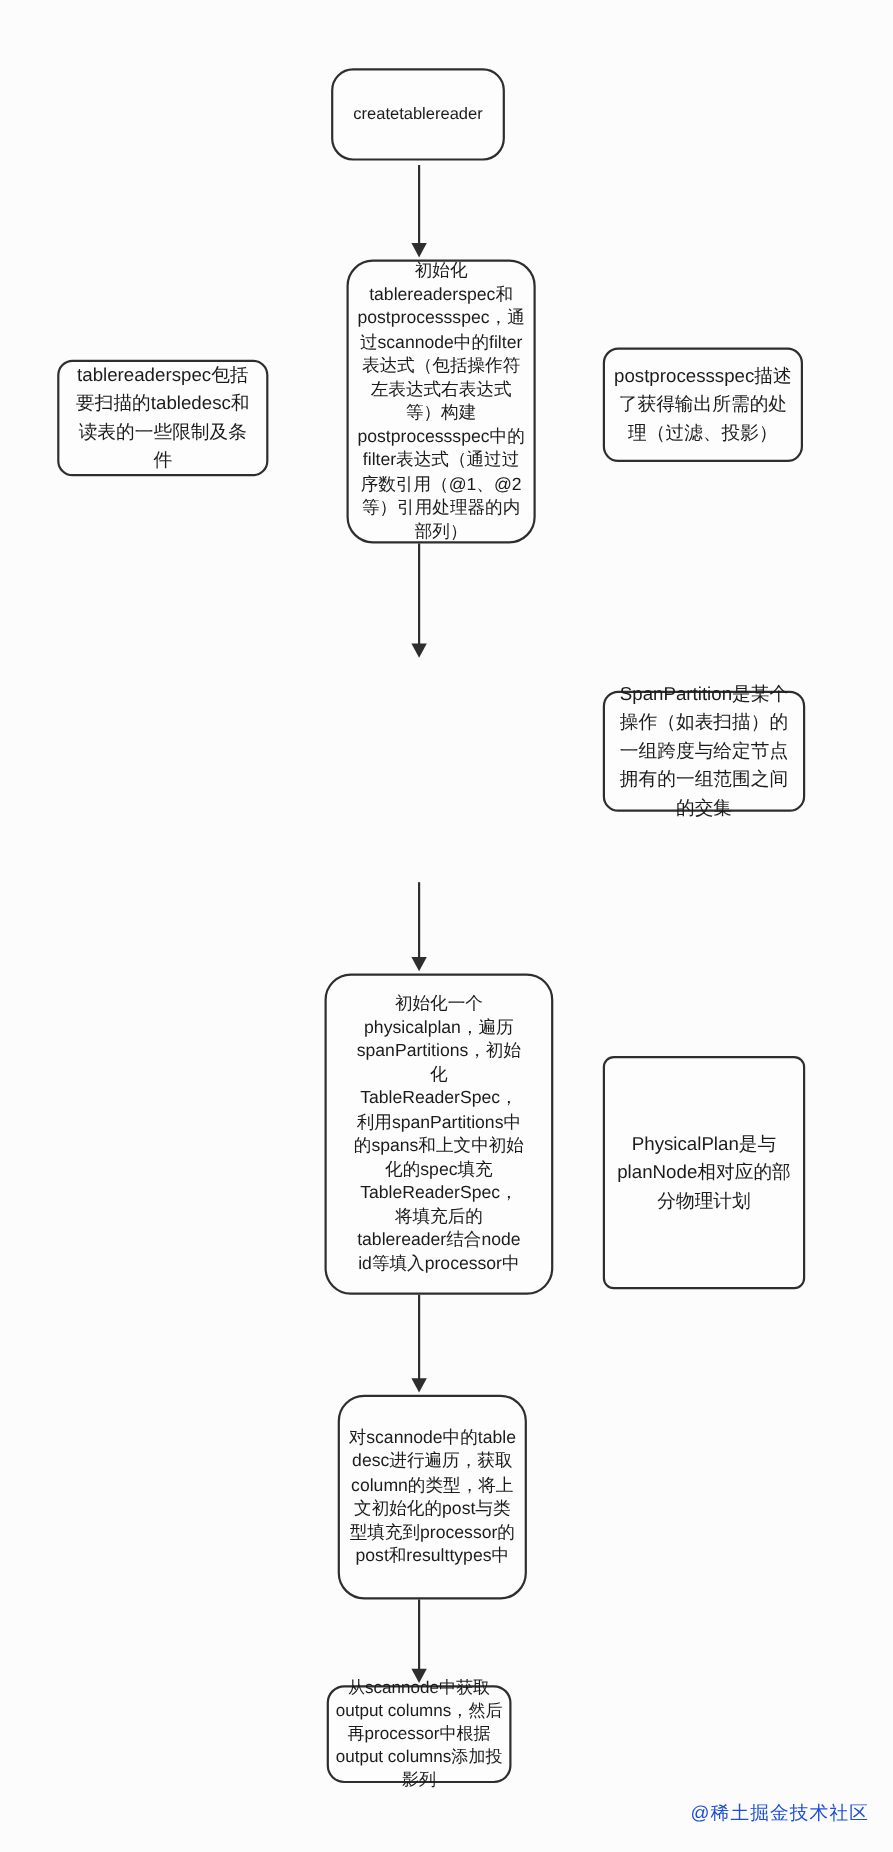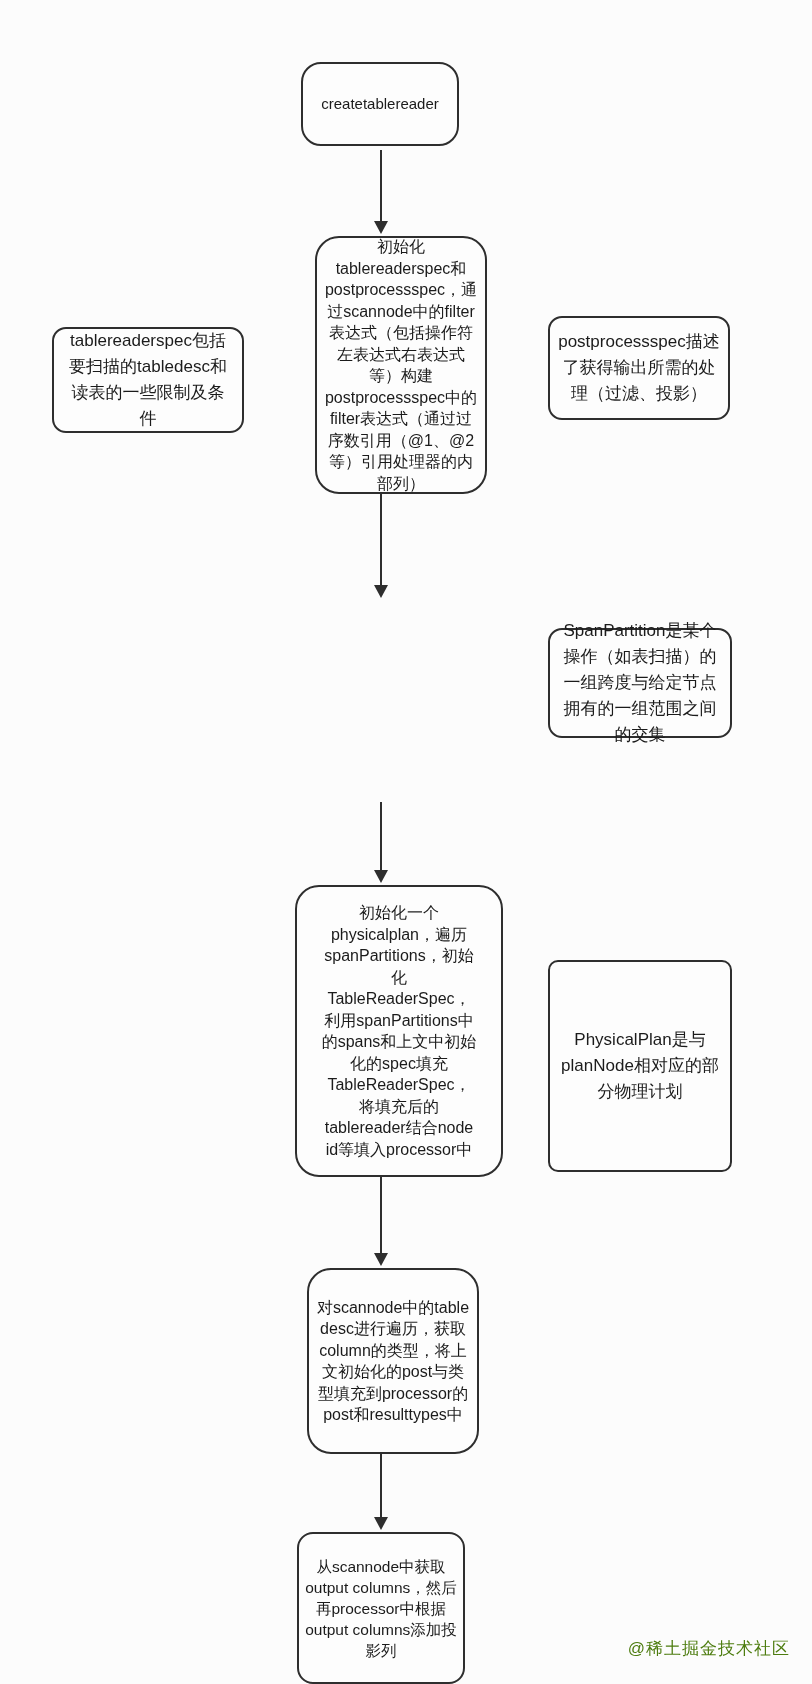--- a/index.html
+++ b/index.html
@@ -23,21 +23,21 @@
   .arrow .arrow-line {
     position:absolute; left:6px; top:0; bottom:11px; width:2px; background:#2e2e2e;
   }
   .arrow .arrow-head {
     position:absolute; bottom:0; left:0; width:0; height:0;
     border-left:7px solid transparent; border-right:7px solid transparent;
     border-top:13px solid #2e2e2e;
   }
   .watermark {
     position:absolute; right:22px; top:1637px;
-    font-size:17px; color:#4d7c0f; letter-spacing:1px;
+    font-size:17px; color:#1d4ed8; letter-spacing:1px;
   }
 </style>
 </head>
 <body>
 
 <div class="canvas">
 
   <div class="node" style="left:301px; top:62px; width:158px; height:84px; border-radius:20px; font-size:15px;">createtablereader</div>
 
   <div class="arrow" style="left:374px; top:150px; height:84px;">
@@ -92,21 +92,21 @@
 column的类型，将上
 文初始化的post与类
 型填充到processor的
 post和resulttypes中</div>
 
   <div class="arrow" style="left:374px; top:1454px; height:76px;">
     <div class="arrow-line"></div>
     <div class="arrow-head"></div>
   </div>
 
-  <div class="node" style="left:297px; top:1532px; width:168px; height:152px; border-radius:16px; font-size:15.5px; line-height:21px;">从scannode中获取
+  <div class="node" style="left:297px; top:1532px; width:168px; height:89px; border-radius:16px; font-size:15.5px; line-height:21px;">从scannode中获取
 output columns，然后
 再processor中根据
 output columns添加投
 影列</div>
 
   <div class="node note" style="left:52px; top:327px; width:192px; height:106px;">tablereaderspec包括
 要扫描的tabledesc和
 读表的一些限制及条
 件</div>
 

